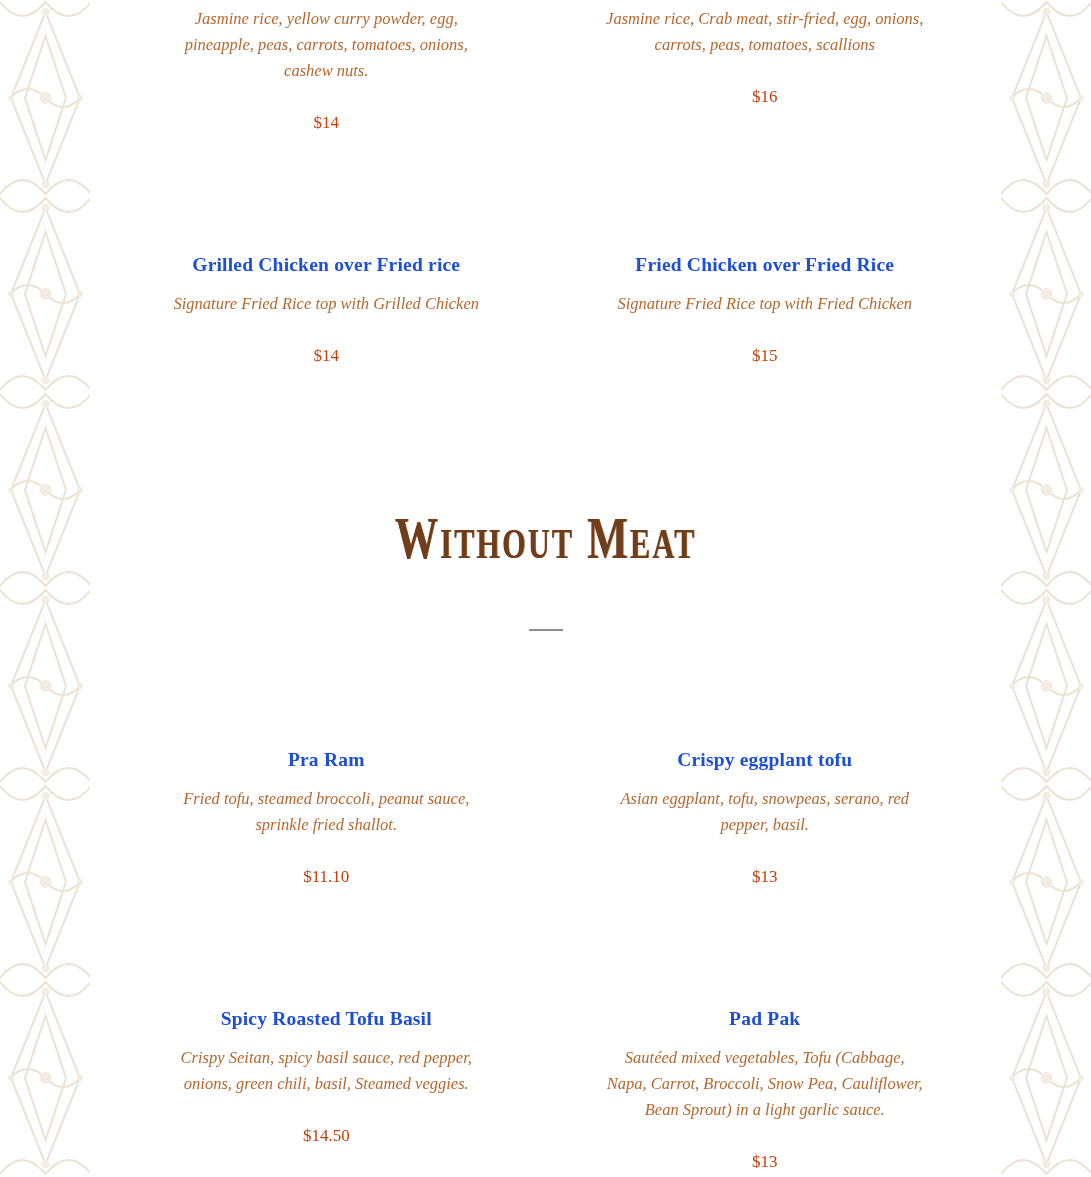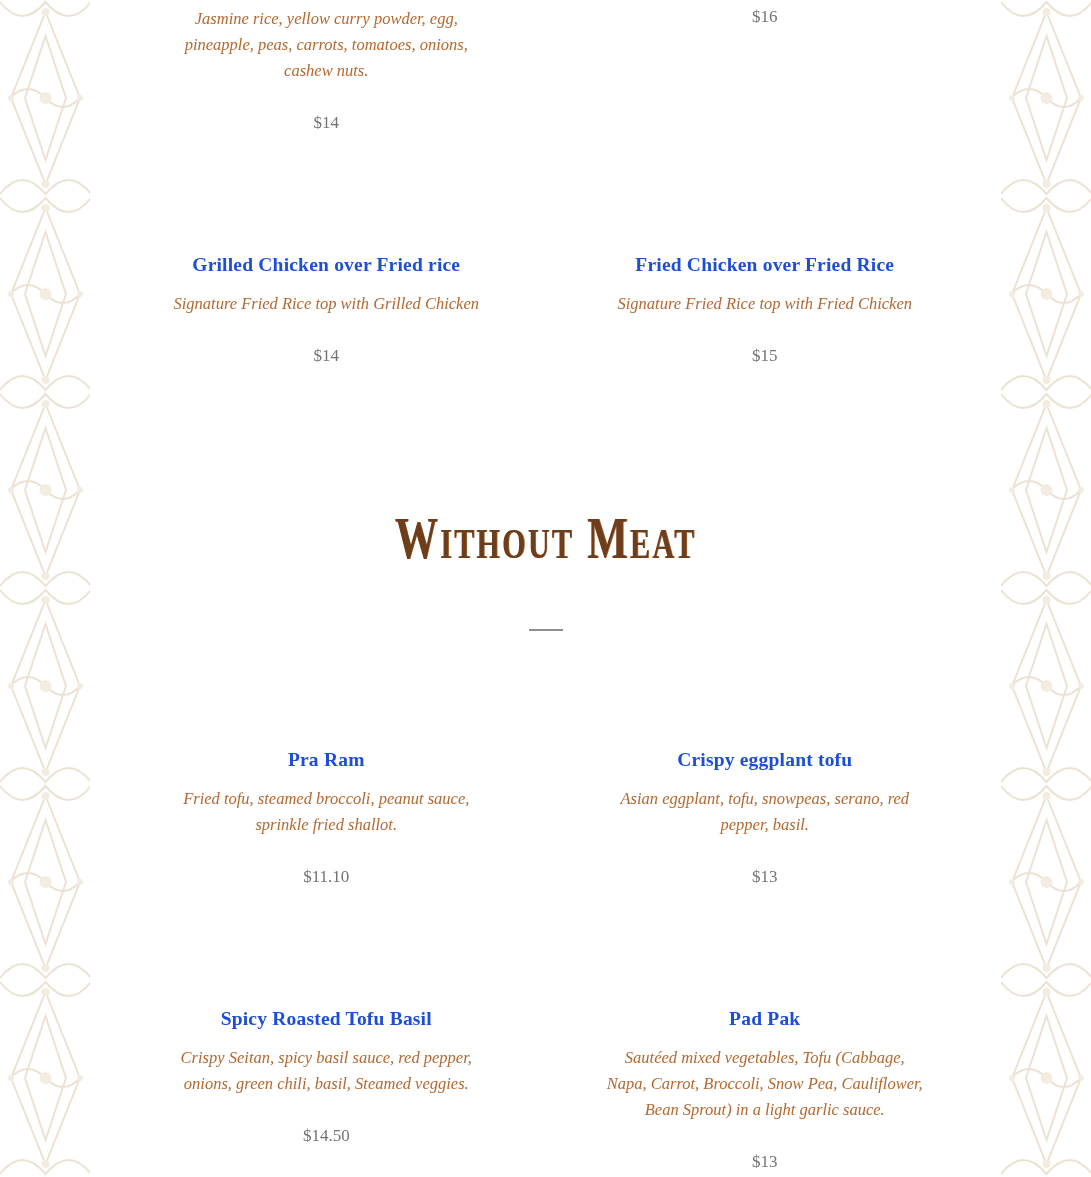--- a/index.html
+++ b/index.html
@@ -62,21 +62,21 @@
     font-style: italic;
     font-size: 16.5px;
     line-height: 26px;
     color: #b4682f;
     max-width: 320px;
     margin: 0 auto 28px auto;
   }
 
   .item-price {
     font-size: 17px;
-    color: #737373;
+    color: #c2410c;
     line-height: 22px;
   }
 
   .section-header {
     text-align: center;
     margin-top: 138px;
     margin-bottom: 74px;
   }
 
   .section-title {
@@ -128,20 +128,21 @@
 <div class="page">
 
   <section class="menu-grid">
 
     <article class="menu-item">
       <p class="item-desc">Jasmine rice, yellow curry powder, egg, pineapple, peas, carrots, tomatoes, onions, cashew nuts.</p>
       <div class="item-price">$14</div>
     </article>
 
     <article class="menu-item">
+      <p class="item-desc">Jasmine rice, Crab meat, stir-fried, egg, onions, carrots, peas, tomatoes, scallions</p>
       <div class="item-price">$16</div>
     </article>
 
     <article class="menu-item">
       <h3 class="item-title">Grilled Chicken over Fried rice</h3>
       <p class="item-desc">Signature Fried Rice top with Grilled Chicken</p>
       <div class="item-price">$14</div>
     </article>
 
     <article class="menu-item">

